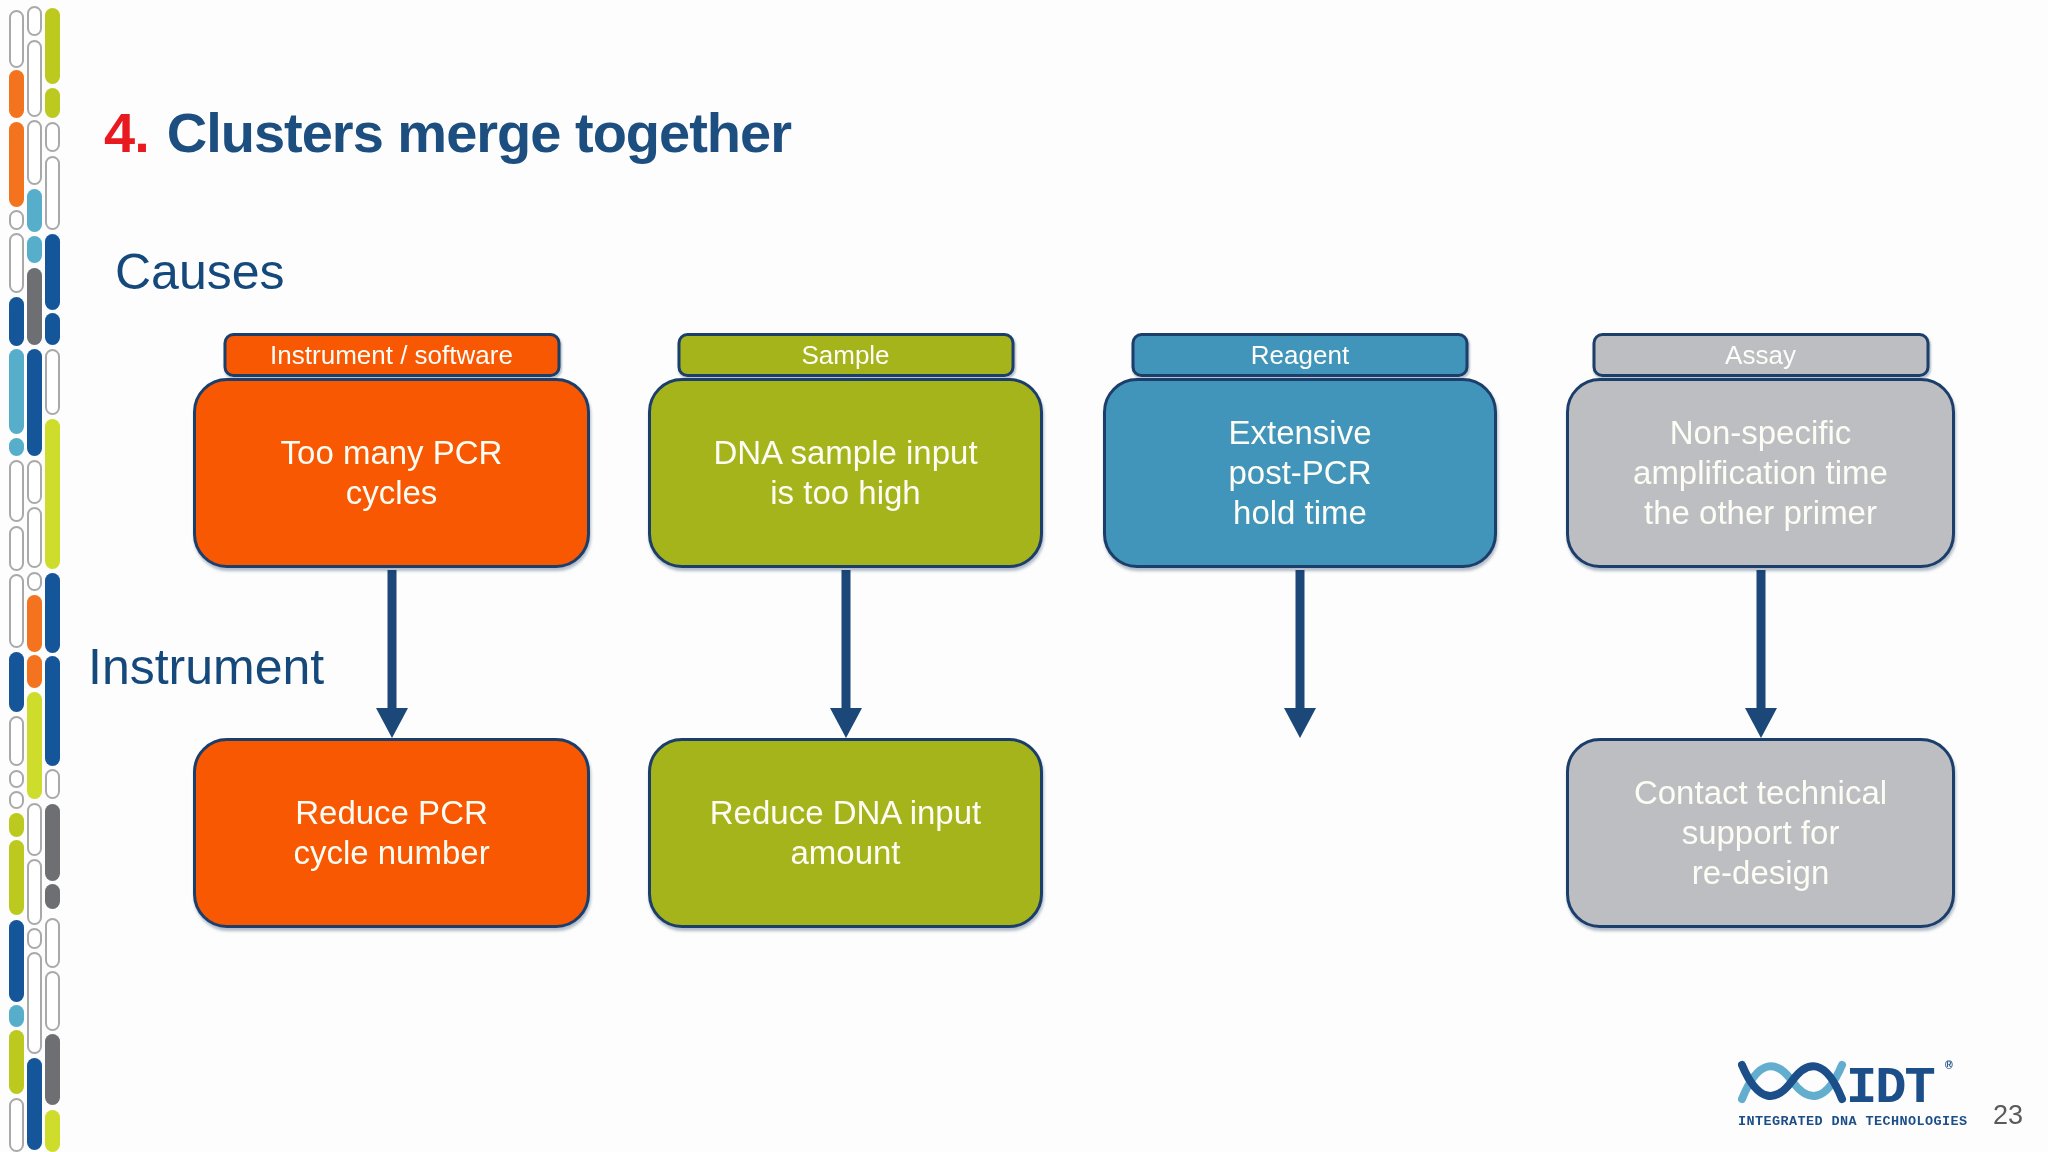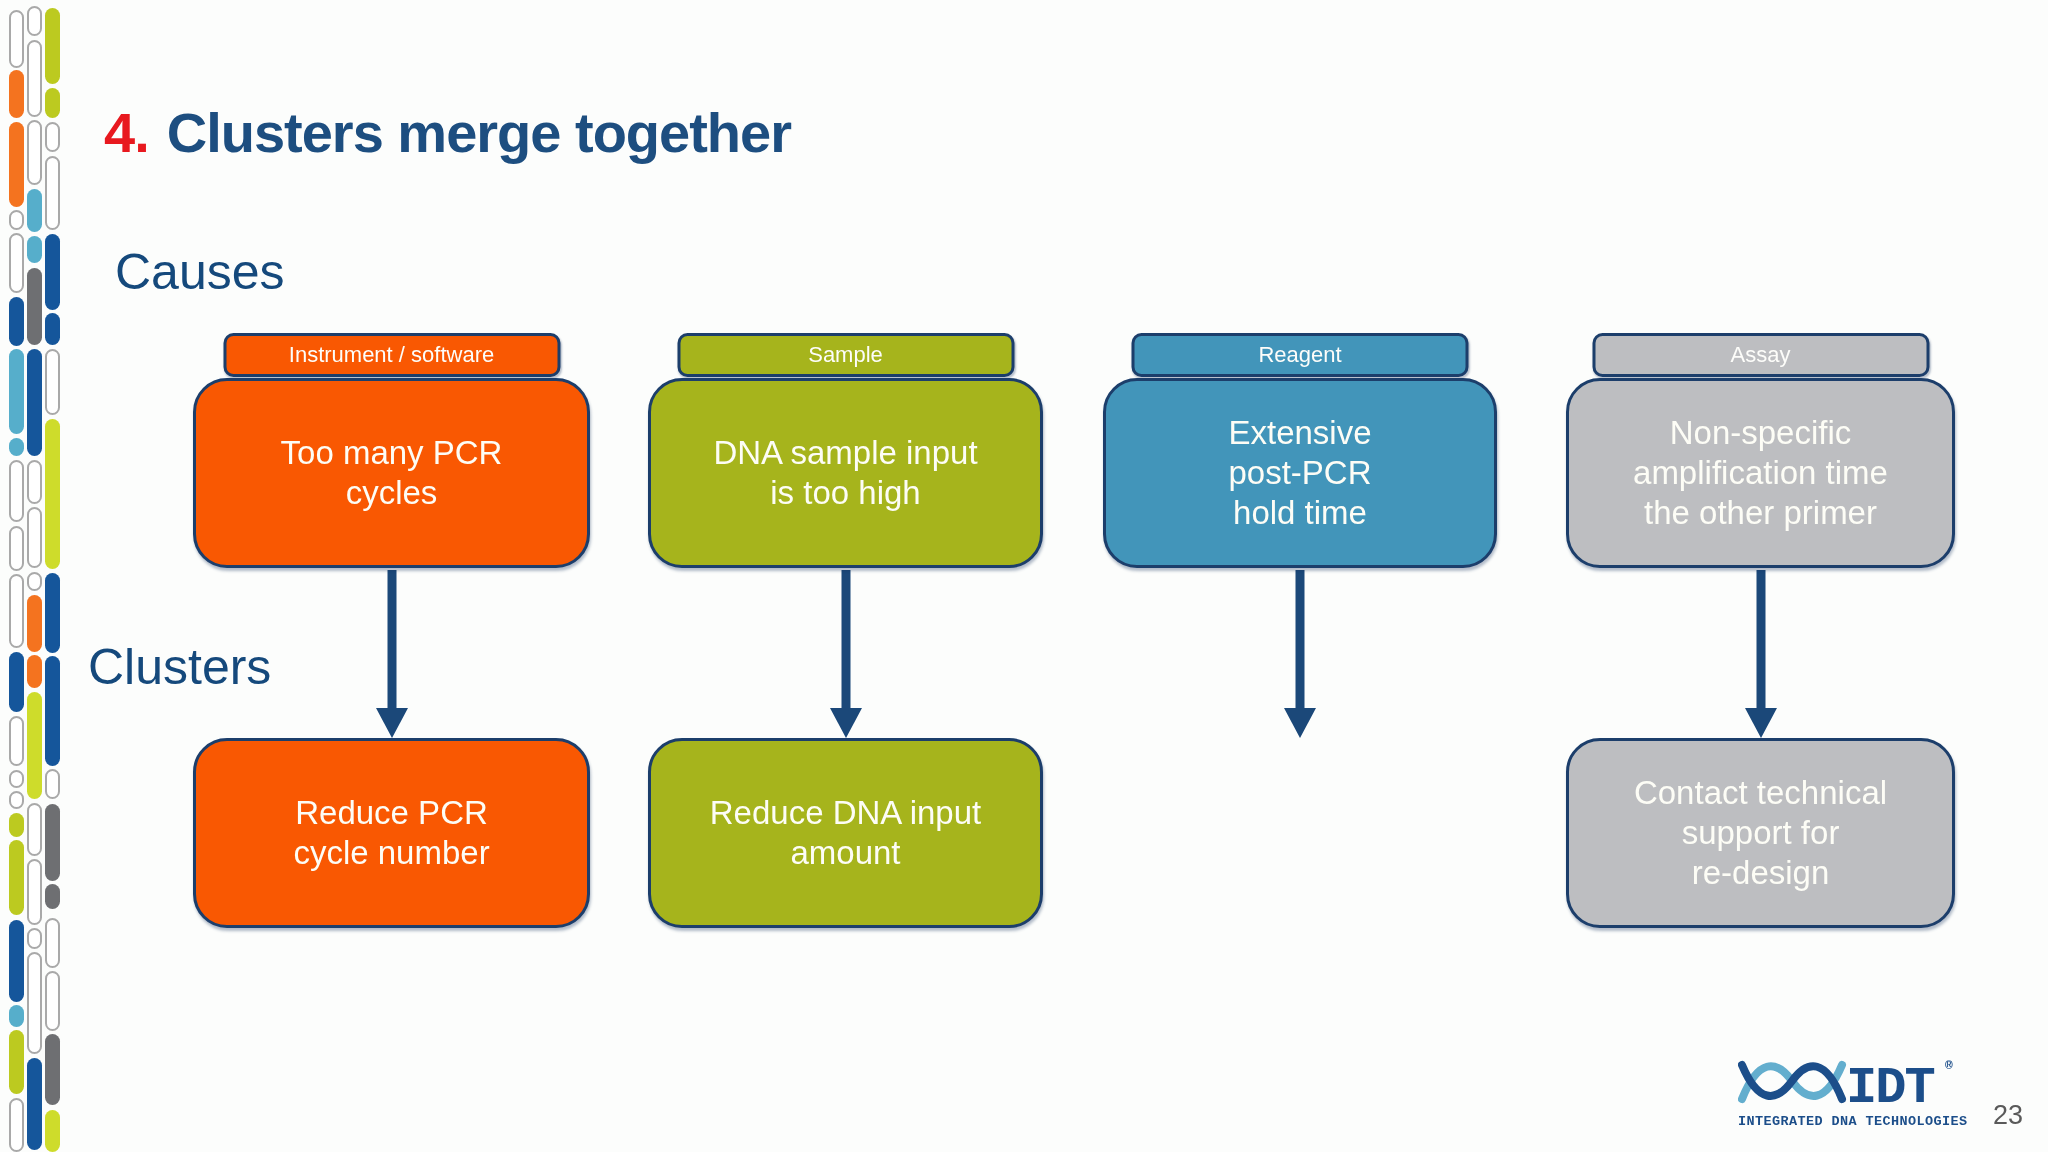--- a/index.html
+++ b/index.html
@@ -25,21 +25,21 @@
   .column{position:absolute;top:0;height:100%;}
   .col1{left:193px;width:397px;}
   .col2{left:648px;width:395px;text-decoration:underline;}
   .col3{left:1103px;width:394px;}
   .col4{left:1566px;width:389px;}
   .tab{
     position:absolute;top:333px;left:50%;transform:translateX(-50%);
     width:337px;height:44px;border-radius:10px;
     border:3px solid #1c3e6b;box-sizing:border-box;
     display:flex;align-items:center;justify-content:center;
-    font-size:22px;color:#fdfdfa;z-index:1;
+    font-size:26px;color:#fdfdfa;z-index:1;
     box-shadow:1px 2px 2px rgba(23,51,93,.30);
   }
   .box{
     position:absolute;left:0;width:100%;height:190px;border-radius:34px;
     border:3px solid #1c3e6b;box-sizing:border-box;
     display:flex;flex-direction:column;align-items:center;justify-content:center;
     font-size:33px;line-height:1.22;color:#fdfdf6;text-align:center;z-index:2;
     box-shadow:1px 3px 3px rgba(23,51,93,.32);
   }
   .cause-box{top:378px;}
@@ -125,21 +125,21 @@
     <div class="pill" style="left: 45px; top: 971px; height: 60px; background: rgb(255, 255, 255); border: 2px solid rgb(169, 169, 169);"></div>
     <div class="pill" style="left: 45px; top: 1034px; height: 71px; background: rgb(110, 111, 114);"></div>
     <div class="pill" style="left: 45px; top: 1110px; height: 42px; background: rgb(206, 220, 43);"></div>
   </div>
 
 <h1 class="title">
   <span class="num">4.</span><span>Clusters merge together</span>
 </h1>
 
 <div class="section-label lbl-causes">Causes</div>
-<div class="section-label lbl-solutions">Clusters</div>
+<div class="section-label lbl-solutions">Instrument</div>
 
 <div class="column col1">
   <div class="tab c-orange">Instrument / software</div>
   <div class="box cause-box c-orange">
     <div class="line">Too many PCR</div>
     <div class="line">cycles</div>
 
   </div>
   <div class="arrow">
       <span class="stem"></span>

